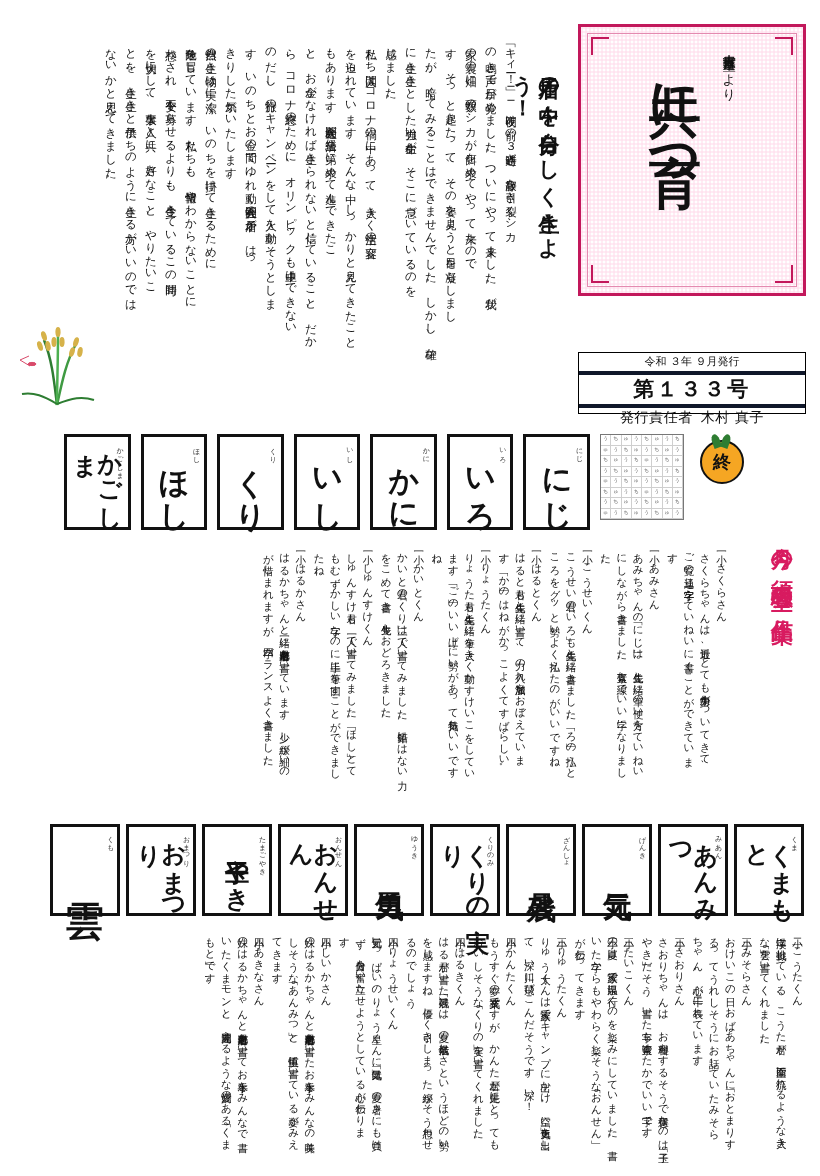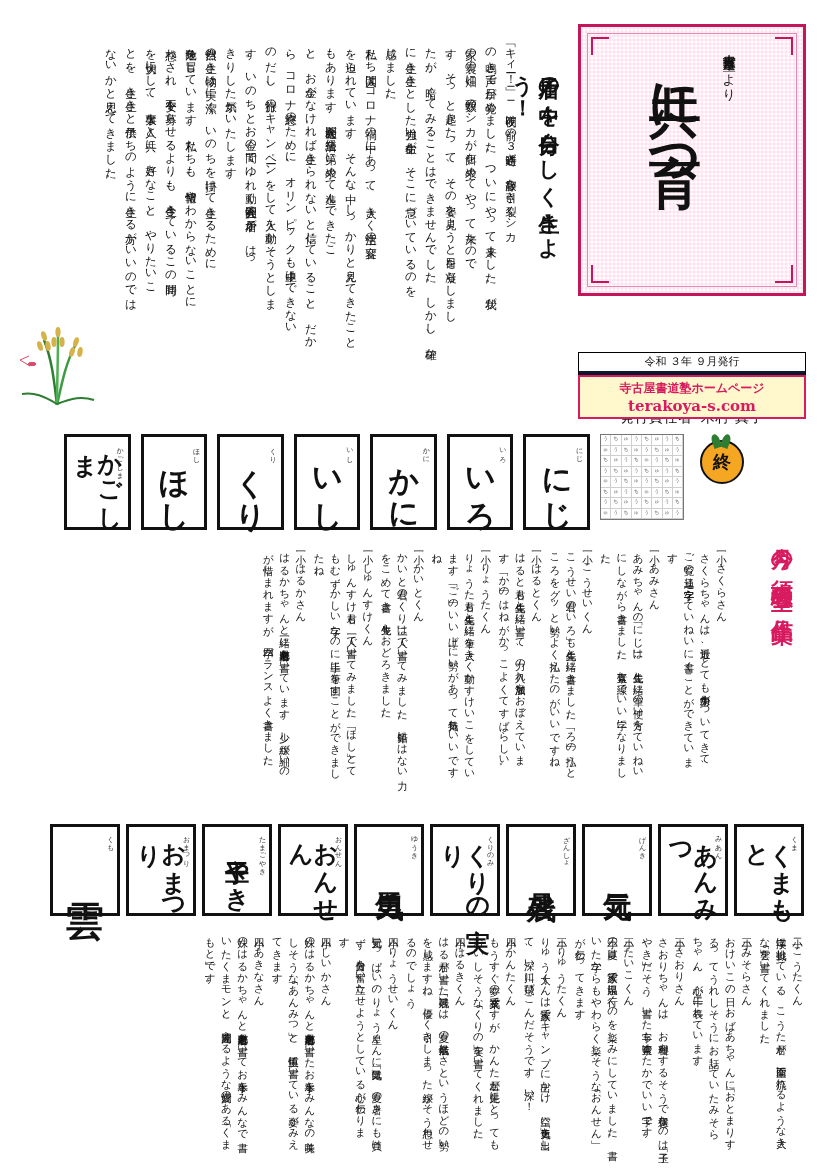--- a/index.html
+++ b/index.html
@@ -176,24 +176,20 @@
 
   <div class="issue-box">
     <div>令和 ３年 ９月発行</div>
     <div class="issue-no issue-line">第１３３号</div>
     <div class="issue-line" style="display:flex;justify-content:center;gap:8px;">
       <span class="issue-resp">発行責任者</span>
       <span class="issue-resp">木村 真子</span>
     </div>
   </div>
 
-  <div class="hp-box">
-    <div class="hp-title">寺古屋書道塾ホームページ</div>
-    <div class="hp-url">terakoya-s.com</div>
-  </div>
 
   <div class="vt lead-title">矛盾の中を自分らしく生きよう！</div>
   <div class="lead-body">
       <div class="lead-col">「キィー！」──夜明け前の３時過ぎ、静寂を引き裂くシカ</div>
       <div class="lead-col">の鳴き声で目が覚めました。ついにやって来ました。我が</div>
       <div class="lead-col">家の裏の畑に、数頭のシカが餌を求めてやって来たので</div>
       <div class="lead-col">す。そっと起きたって、その姿を見ようと目を凝らしまし</div>
       <div class="lead-col">たが、暗くてみることはできませんでした。しかし、確か</div>
       <div class="lead-col">に生き生きとした力強い生命が、そこに息づいているのを</div>
       <div class="lead-col">感じました。</div>

